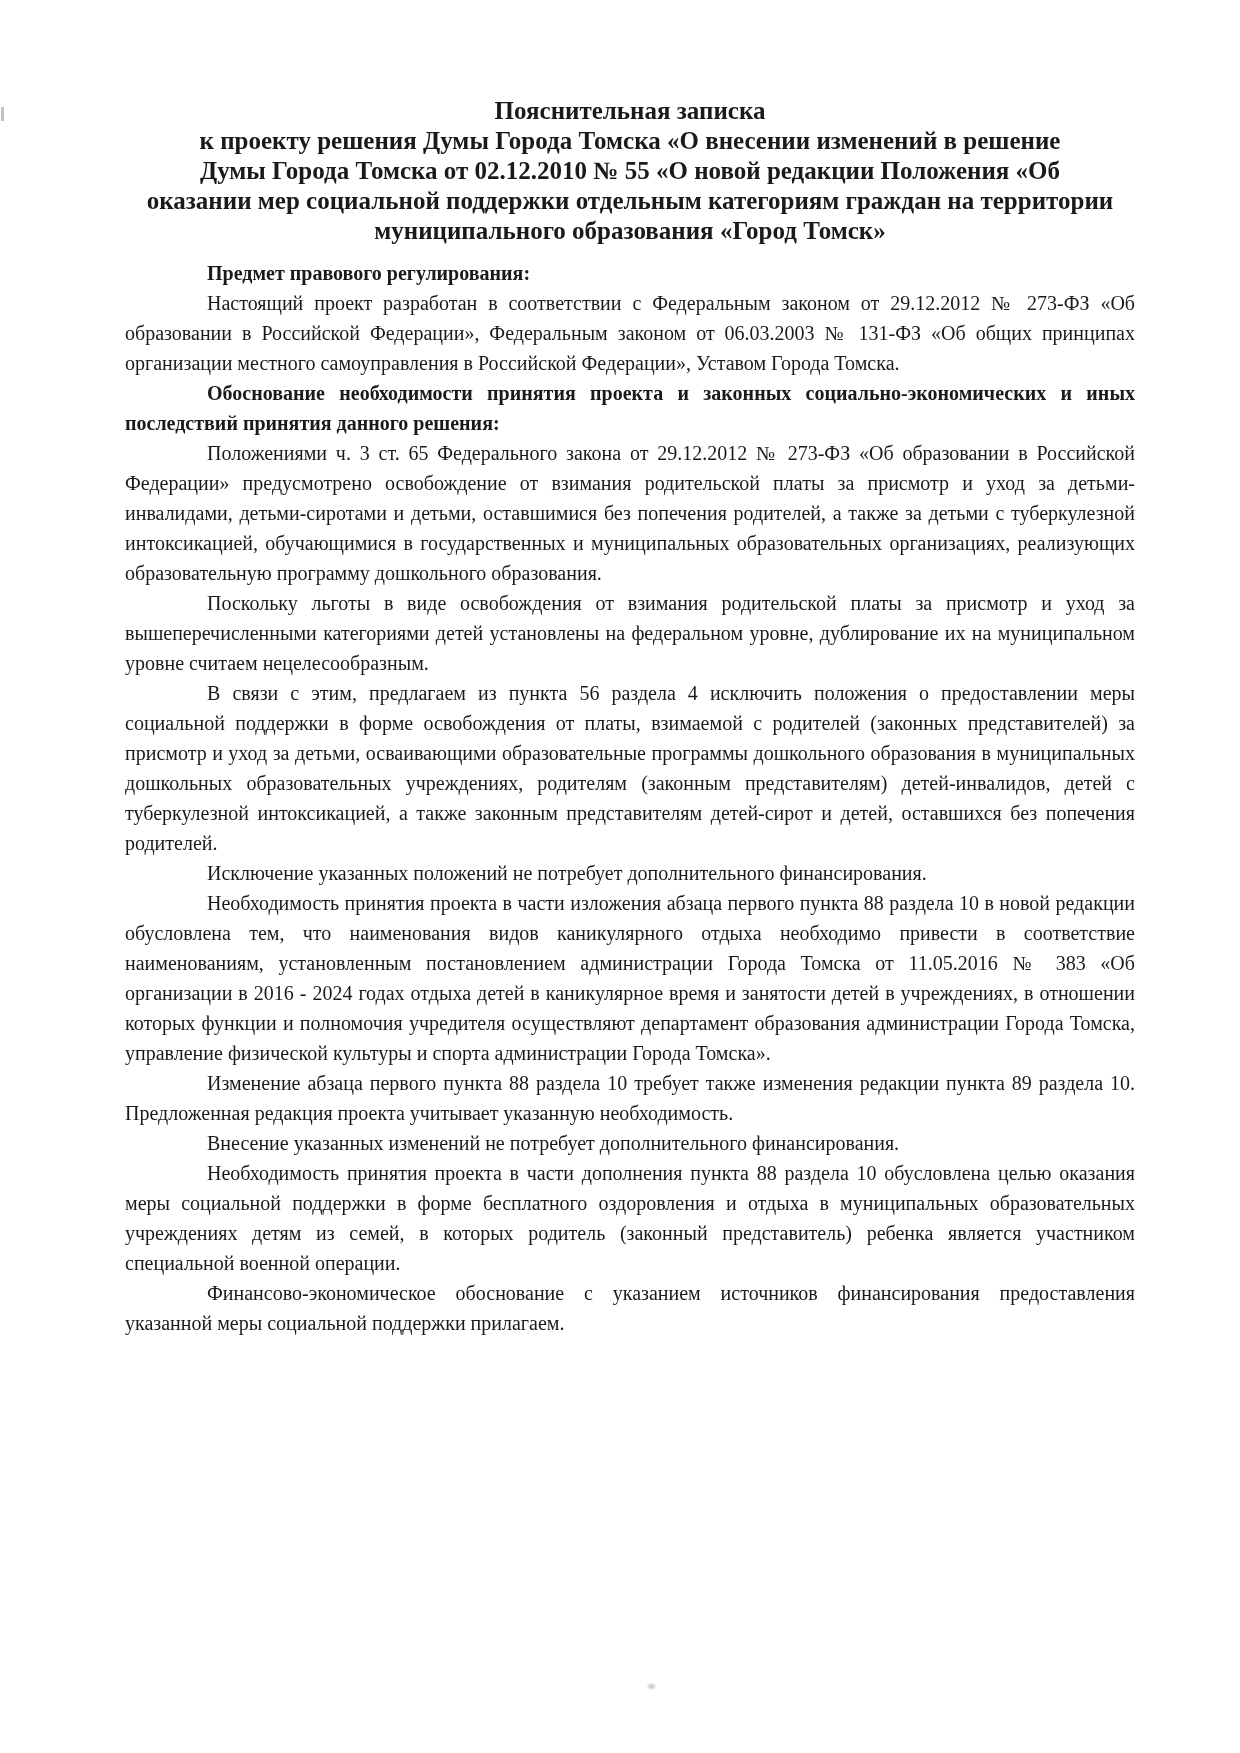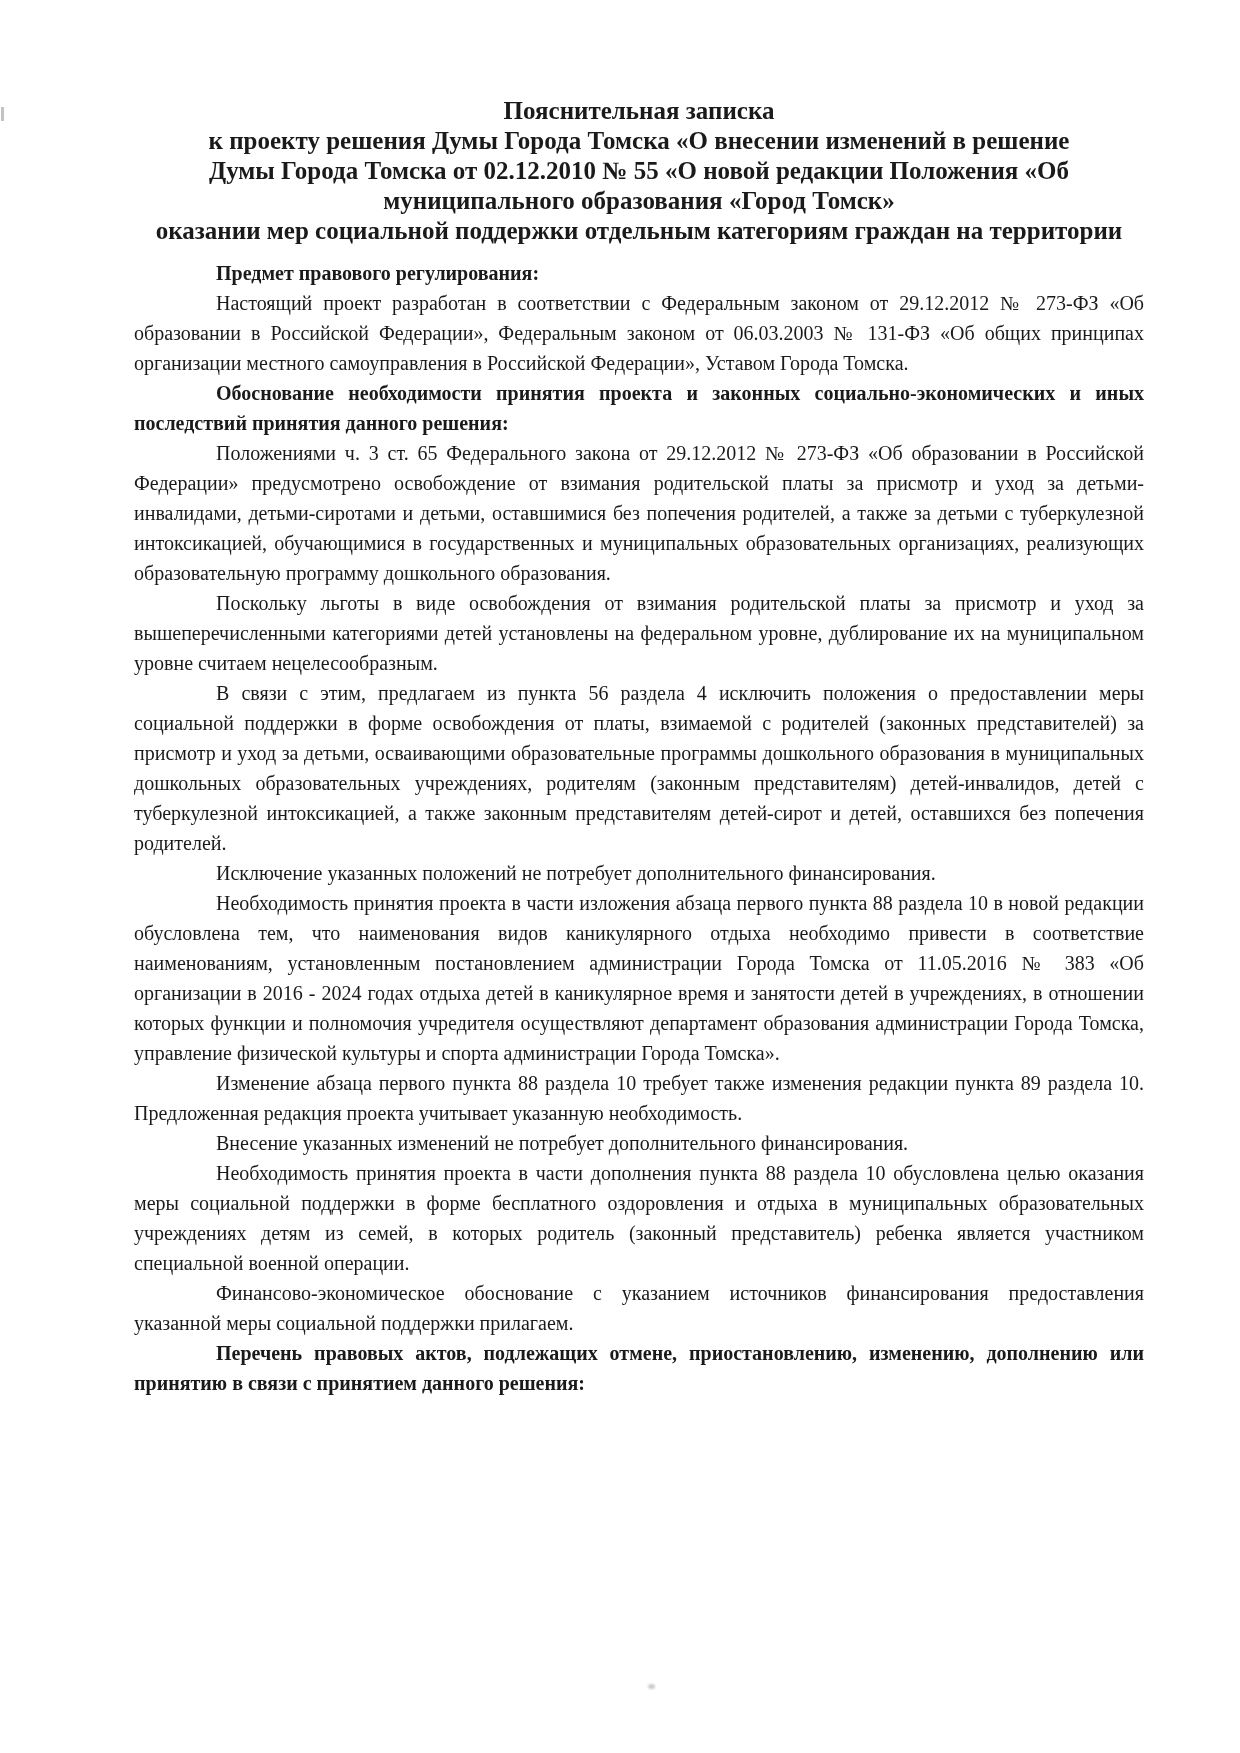--- a/index.html
+++ b/index.html
@@ -11,21 +11,21 @@
     position: relative;
     width: 1240px;
     height: 1753px;
     background: #ffffff;
     overflow: hidden;
     font-family: "Liberation Serif", "DejaVu Serif", serif;
     color: #1a1a1a;
   }
   .content {
     position: absolute;
-    left: 134px;
+    left: 125px;
     top: 96px;
     width: 1010px;
   }
   .title-block {
     margin-bottom: 12px;
   }
   .t {
     font-weight: bold;
     font-size: 25px;
     line-height: 30px;
@@ -67,35 +67,34 @@
 </head>
 <body>
 
 <div class="page">
   <div class="content">
 
     <div class="title-block">
       <div class="t">Пояснительная записка</div>
       <div class="t">к проекту решения Думы Города Томска «О внесении изменений в решение</div>
       <div class="t">Думы Города Томска от 02.12.2010 № 55 «О новой редакции Положения «Об</div>
+      <div class="t">оказании мер социальной поддержки отдельным категориям граждан на территории</div>
       <div class="t">муниципального образования «Город Томск»</div>
-      <div class="t">оказании мер социальной поддержки отдельным категориям граждан на территории</div>
     </div>
 
     <div class="sec h">Предмет правового регулирования:</div>
     <div class="sec">Настоящий проект разработан в соответствии с Федеральным законом от 29.12.2012 № 273-ФЗ «Об образовании в Российской Федерации», Федеральным законом от 06.03.2003 № 131-ФЗ «Об общих принципах организации местного самоуправления в Российской Федерации», Уставом Города Томска.</div>
     <div class="sec h">Обоснование необходимости принятия проекта и законных социально-экономических и иных последствий принятия данного решения:</div>
     <div class="sec">Положениями ч. 3 ст. 65 Федерального закона от 29.12.2012 № 273-ФЗ «Об образовании в Российской Федерации» предусмотрено освобождение от взимания родительской платы за присмотр и уход за детьми-инвалидами, детьми-сиротами и детьми, оставшимися без попечения родителей, а также за детьми с туберкулезной интоксикацией, обучающимися в государственных и муниципальных образовательных организациях, реализующих образовательную программу дошкольного образования.</div>
     <div class="sec">Поскольку льготы в виде освобождения от взимания родительской платы за присмотр и уход за вышеперечисленными категориями детей установлены на федеральном уровне, дублирование их на муниципальном уровне считаем нецелесообразным.</div>
     <div class="sec">В связи с этим, предлагаем из пункта 56 раздела 4 исключить положения о предоставлении меры социальной поддержки в форме освобождения от платы, взимаемой с родителей (законных представителей) за присмотр и уход за детьми, осваивающими образовательные программы дошкольного образования в муниципальных дошкольных образовательных учреждениях, родителям (законным представителям) детей-инвалидов, детей с туберкулезной интоксикацией, а также законным представителям детей-сирот и детей, оставшихся без попечения родителей.</div>
     <div class="sec">Исключение указанных положений не потребует дополнительного финансирования.</div>
     <div class="sec">Необходимость принятия проекта в части изложения абзаца первого пункта 88 раздела 10 в новой редакции обусловлена тем, что наименования видов каникулярного отдыха необходимо привести в соответствие наименованиям, установленным постановлением администрации Города Томска от 11.05.2016 № 383 «Об организации в 2016 - 2024 годах отдыха детей в каникулярное время и занятости детей в учреждениях, в отношении которых функции и полномочия учредителя осуществляют департамент образования администрации Города Томска, управление физической культуры и спорта администрации Города Томска».</div>
     <div class="sec">Изменение абзаца первого пункта 88 раздела 10 требует также изменения редакции пункта 89 раздела 10. Предложенная редакция проекта учитывает указанную необходимость.</div>
     <div class="sec">Внесение указанных изменений не потребует дополнительного финансирования.</div>
     <div class="sec">Необходимость принятия проекта в части дополнения пункта 88 раздела 10 обусловлена целью оказания меры социальной поддержки в форме бесплатного оздоровления и отдыха в муниципальных образовательных учреждениях детям из семей, в которых родитель (законный представитель) ребенка является участником специальной военной операции.</div>
     <div class="sec">Финансово-экономическое обоснование с указанием источников финансирования предоставления указанной меры социальной поддержки прилагаем.</div>
-    <div class="sec h">Перечень правовых актов, подлежащих отмене, приостановлению, изменению, дополнению или принятию в связи с принятием данного решения:</div>
 
   </div>
 
   <div class="speck-center"></div>
   <div class="speck-left"></div>
 </div>
 
 </body></html>

